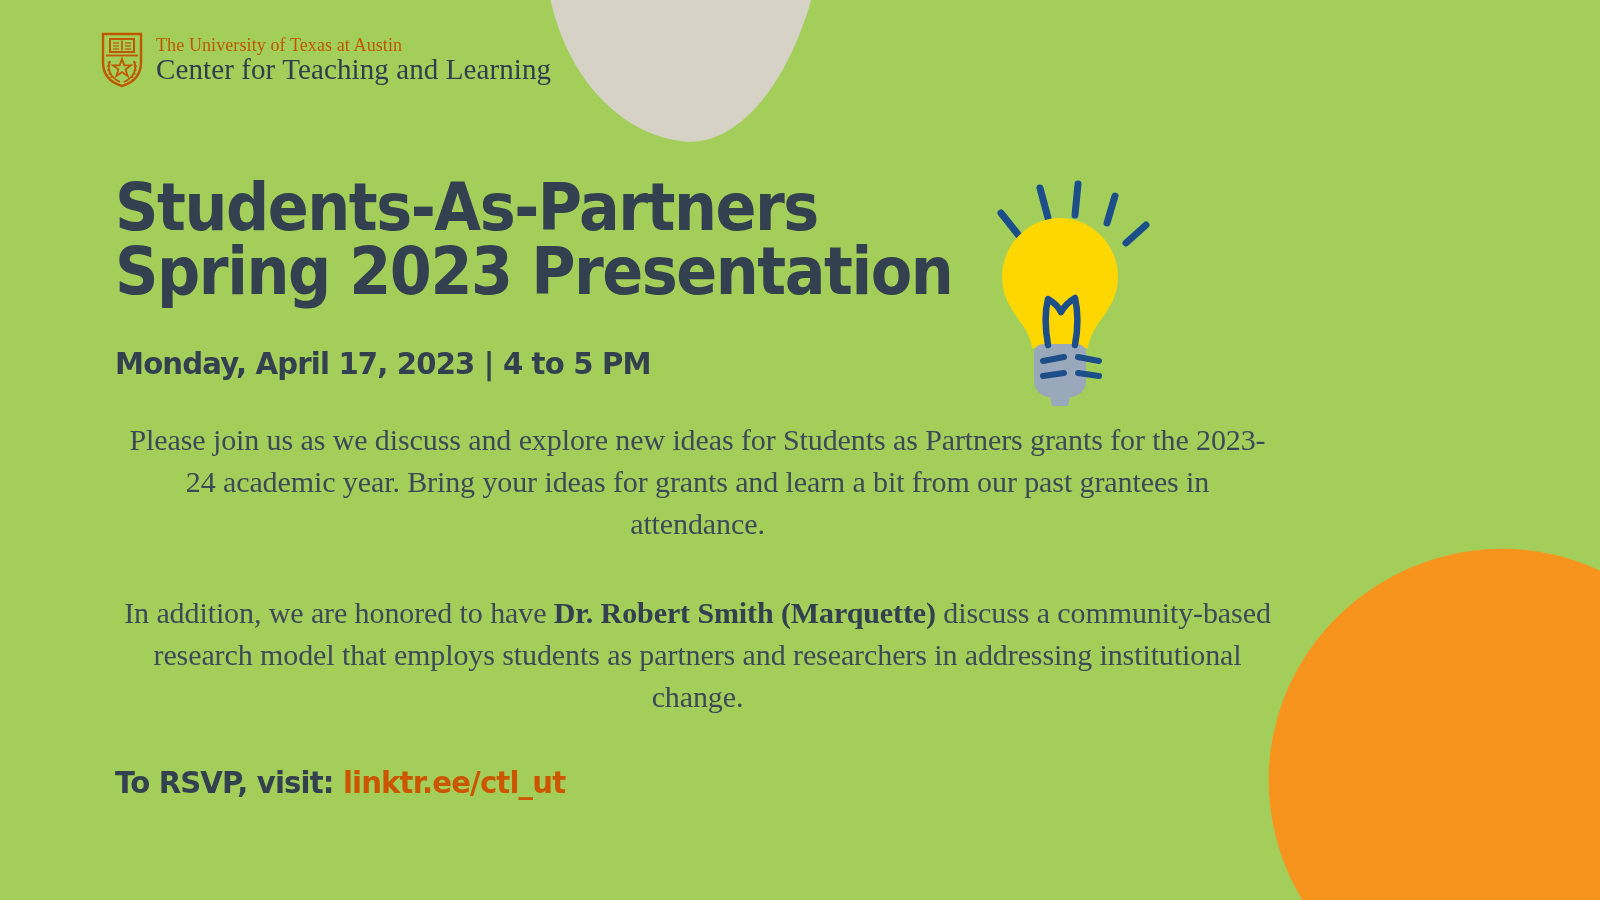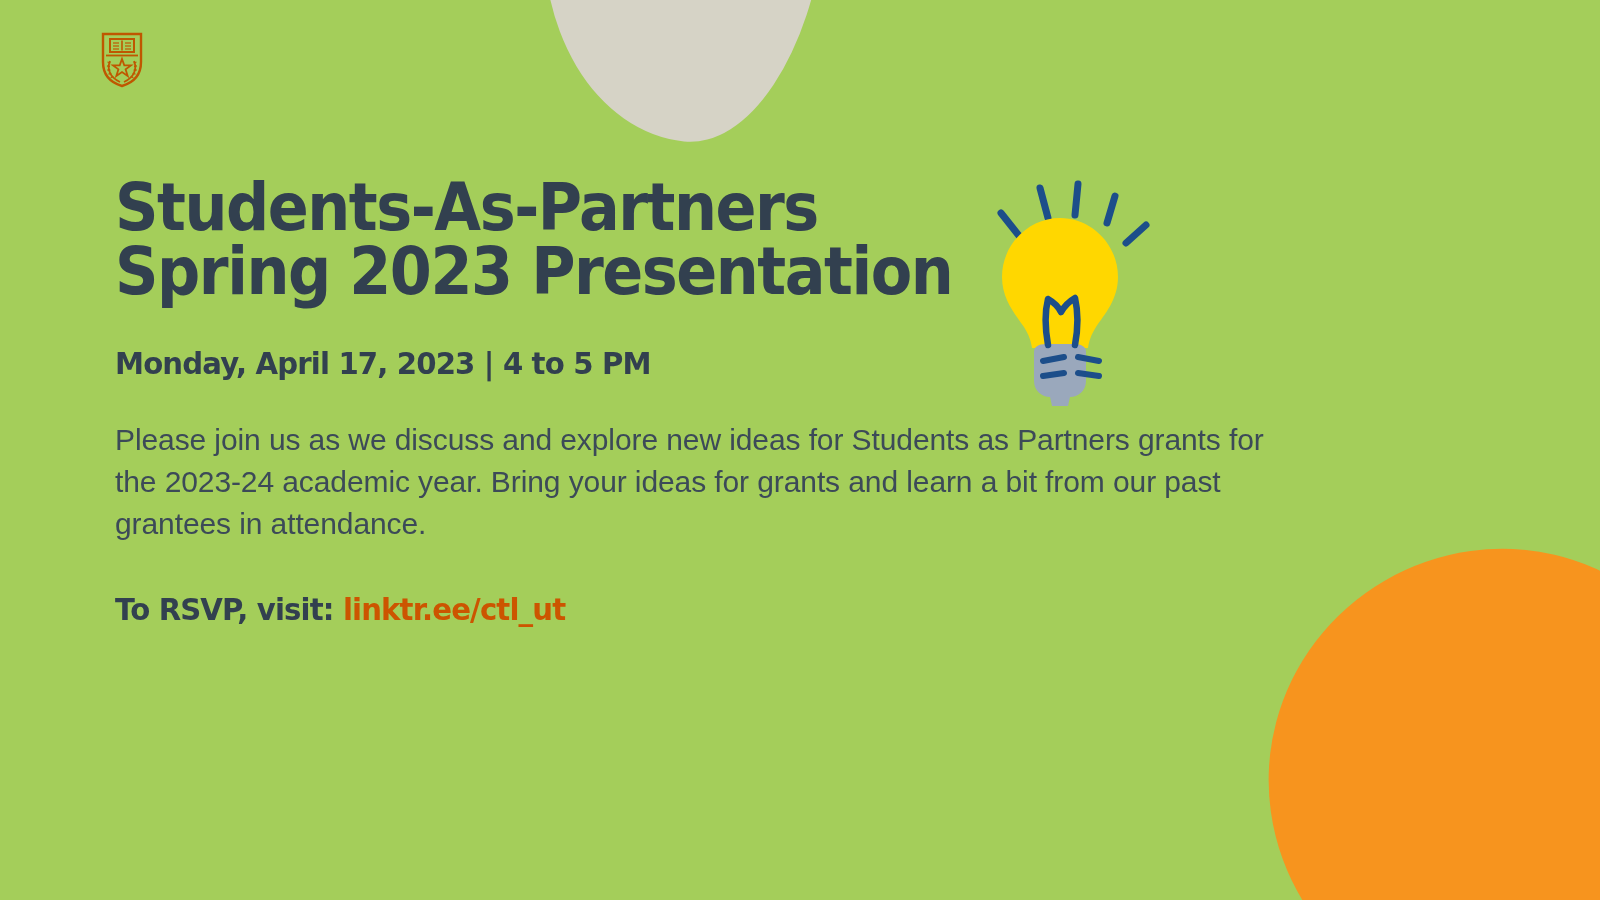--- a/index.html
+++ b/index.html
@@ -105,26 +105,27 @@
     font-weight: 700;
     font-size: 31px;
     letter-spacing: -0.9px;
     color: #32404f;
     transform: scaleX(0.94);
     transform-origin: left center;
   }
 
   .para {
     margin-top: 38px;
-    font-family: Liberation Sans, sans-serif;
+    font-family: Liberation Serif, serif;
     font-size: 30px;
     line-height: 1.40;
     letter-spacing: -0.1px;
     color: #3c4a58;
     max-width: 1165px;
+    text-align: center;
   }
   .para.second { margin-top: 47px; }
   .para b { font-weight: 700; color: #32404f; }
 
   .rsvp {
     margin-top: 46px;
     font-family: "DejaVu Sans", sans-serif;
     font-weight: 700;
     font-size: 31px;
     letter-spacing: -0.9px;
@@ -155,20 +156,24 @@
         <line x1="25" y1="14" x2="31" y2="14" stroke="#bf5700" stroke-width="1.2"></line>
         <line x1="25" y1="17" x2="31" y2="17" stroke="#bf5700" stroke-width="1.2"></line>
         <line x1="6" y1="23.5" x2="38" y2="23.5" stroke="#bf5700" stroke-width="1.8"></line>
         <path d="M22 27 L24.3 33.4 L31 33.4 L25.6 37.4 L27.7 44 L22 40 L16.3 44 L18.4 37.4 L13 33.4 L19.7 33.4 Z" fill="none" stroke="#bf5700" stroke-width="1.8"></path>
         <path d="M10 29 C7 36 9 45 20 50" fill="none" stroke="#bf5700" stroke-width="1.8"></path>
         <path d="M34 29 C37 36 35 45 24 50" fill="none" stroke="#bf5700" stroke-width="1.8"></path>
         <path d="M10.5 31 l-3 -1 M10 34.5 l-3 -0.6 M10.3 38 l-3 0 M11.3 41.3 l-2.8 0.8 M13.2 44.3 l-2.5 1.5" stroke="#bf5700" stroke-width="1.3"></path>
         <path d="M33.5 31 l3 -1 M34 34.5 l3 -0.6 M33.7 38 l3 0 M32.7 41.3 l2.8 0.8 M30.8 44.3 l2.5 1.5" stroke="#bf5700" stroke-width="1.3"></path>
       </svg>
     </span>
+    <span class="logo-text">
+      <span class="logo-line1">The University of Texas at Austin</span>
+      <span class="logo-line2">Center for Teaching and Learning</span>
+    </span>
   </div>
 
   <div class="bulb">
     <svg viewBox="0 0 200 245" aria-hidden="true">
       <g stroke="#1c4e8a" stroke-width="7" stroke-linecap="round" fill="none">
         <line x1="41" y1="48" x2="60" y2="72"></line>
         <line x1="80" y1="23" x2="88" y2="53"></line>
         <line x1="118" y1="19" x2="115" y2="50"></line>
         <line x1="155" y1="31" x2="147" y2="58"></line>
         <line x1="186" y1="60" x2="166" y2="78"></line>
@@ -187,17 +192,18 @@
 
   <div class="content">
 
     <h1 class="title">Students-As-Partners
 Spring 2023 Presentation</h1>
 
     <div class="datetime">Monday, April 17, 2023 | 4 to 5 PM</div>
 
     <p class="para">Please join us as we discuss and explore new ideas for Students as Partners grants for the 2023-24 academic year. Bring your ideas for grants and learn a bit from our past grantees in attendance.</p>
 
+    <p class="para second"><span>In addition, we are honored to have </span><b>Dr. Robert Smith (Marquette)</b><span> discuss a community-based research model that employs students as partners and researchers in addressing institutional change.</span></p>
 
     <div class="rsvp"><span>To RSVP, visit: </span><span class="link">linktr.ee/ctl_ut</span></div>
 
   </div>
 </div>
 
 </body></html>

